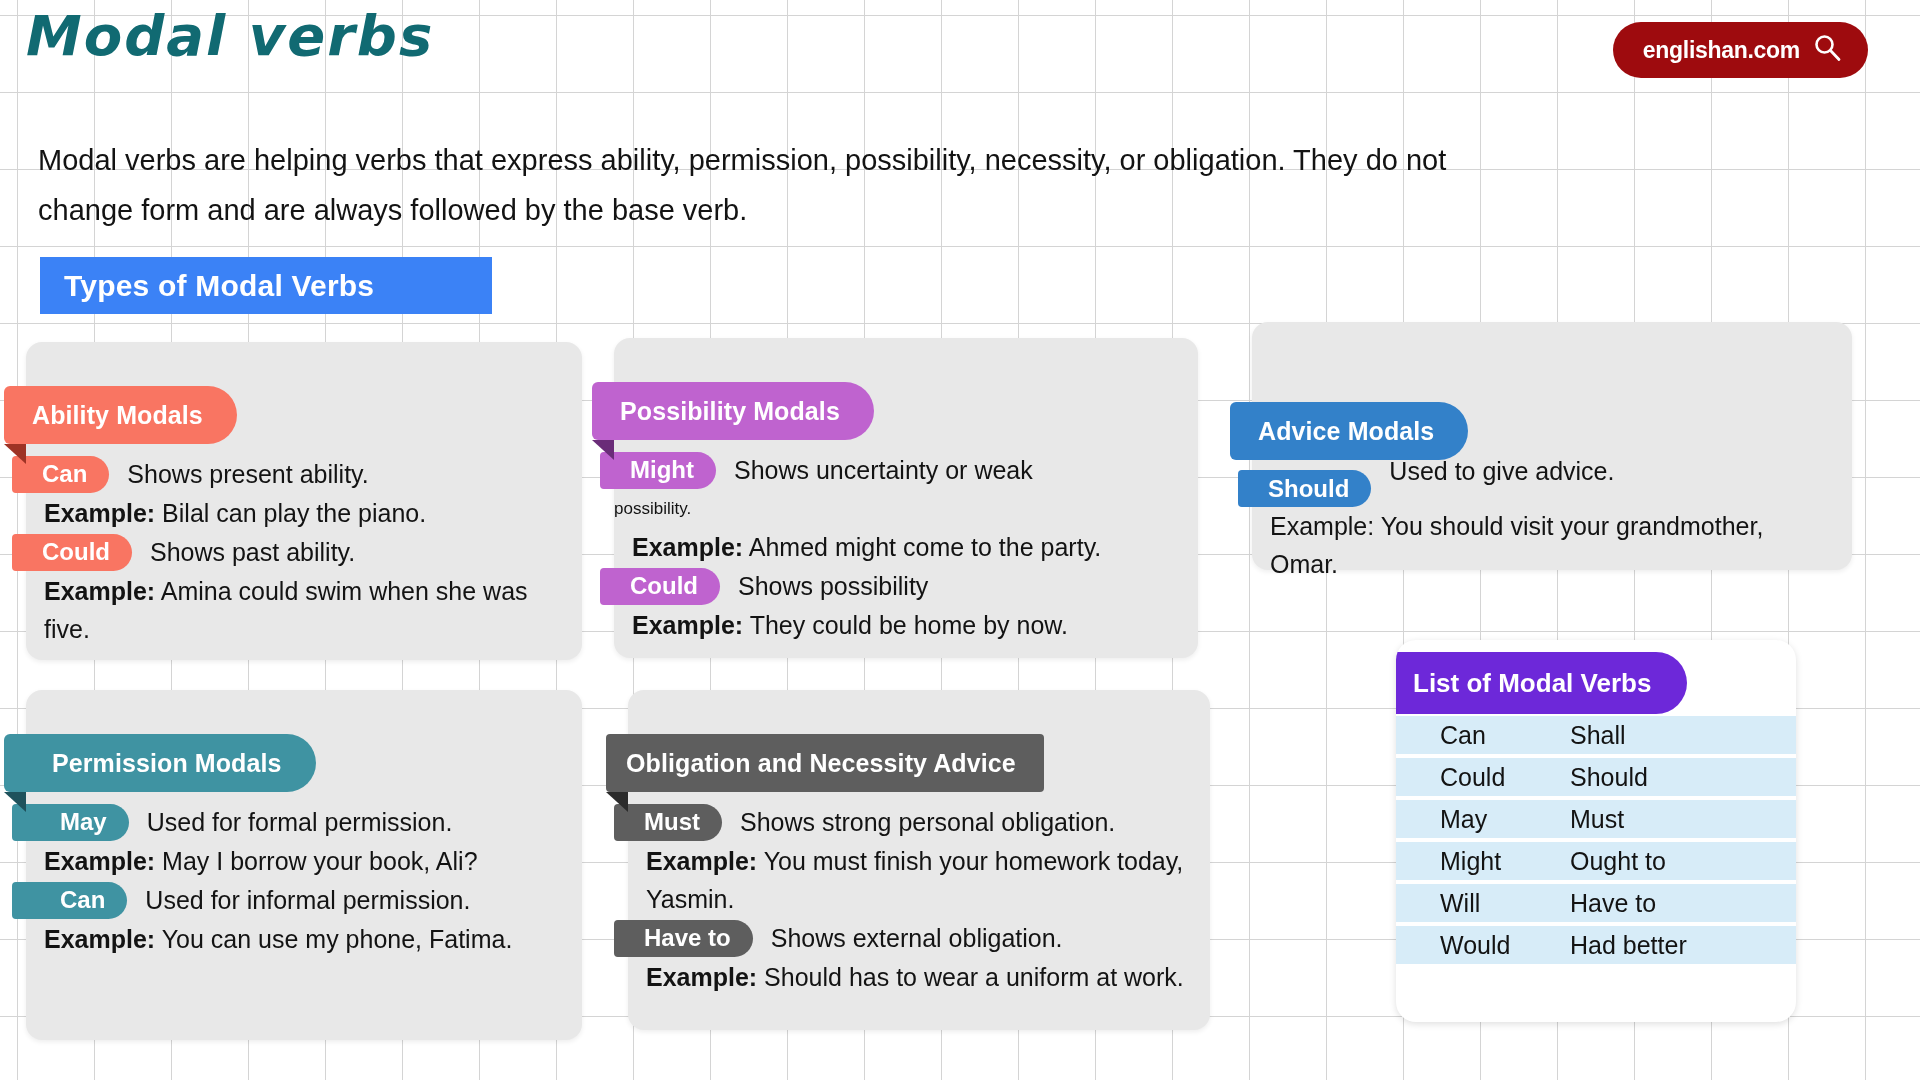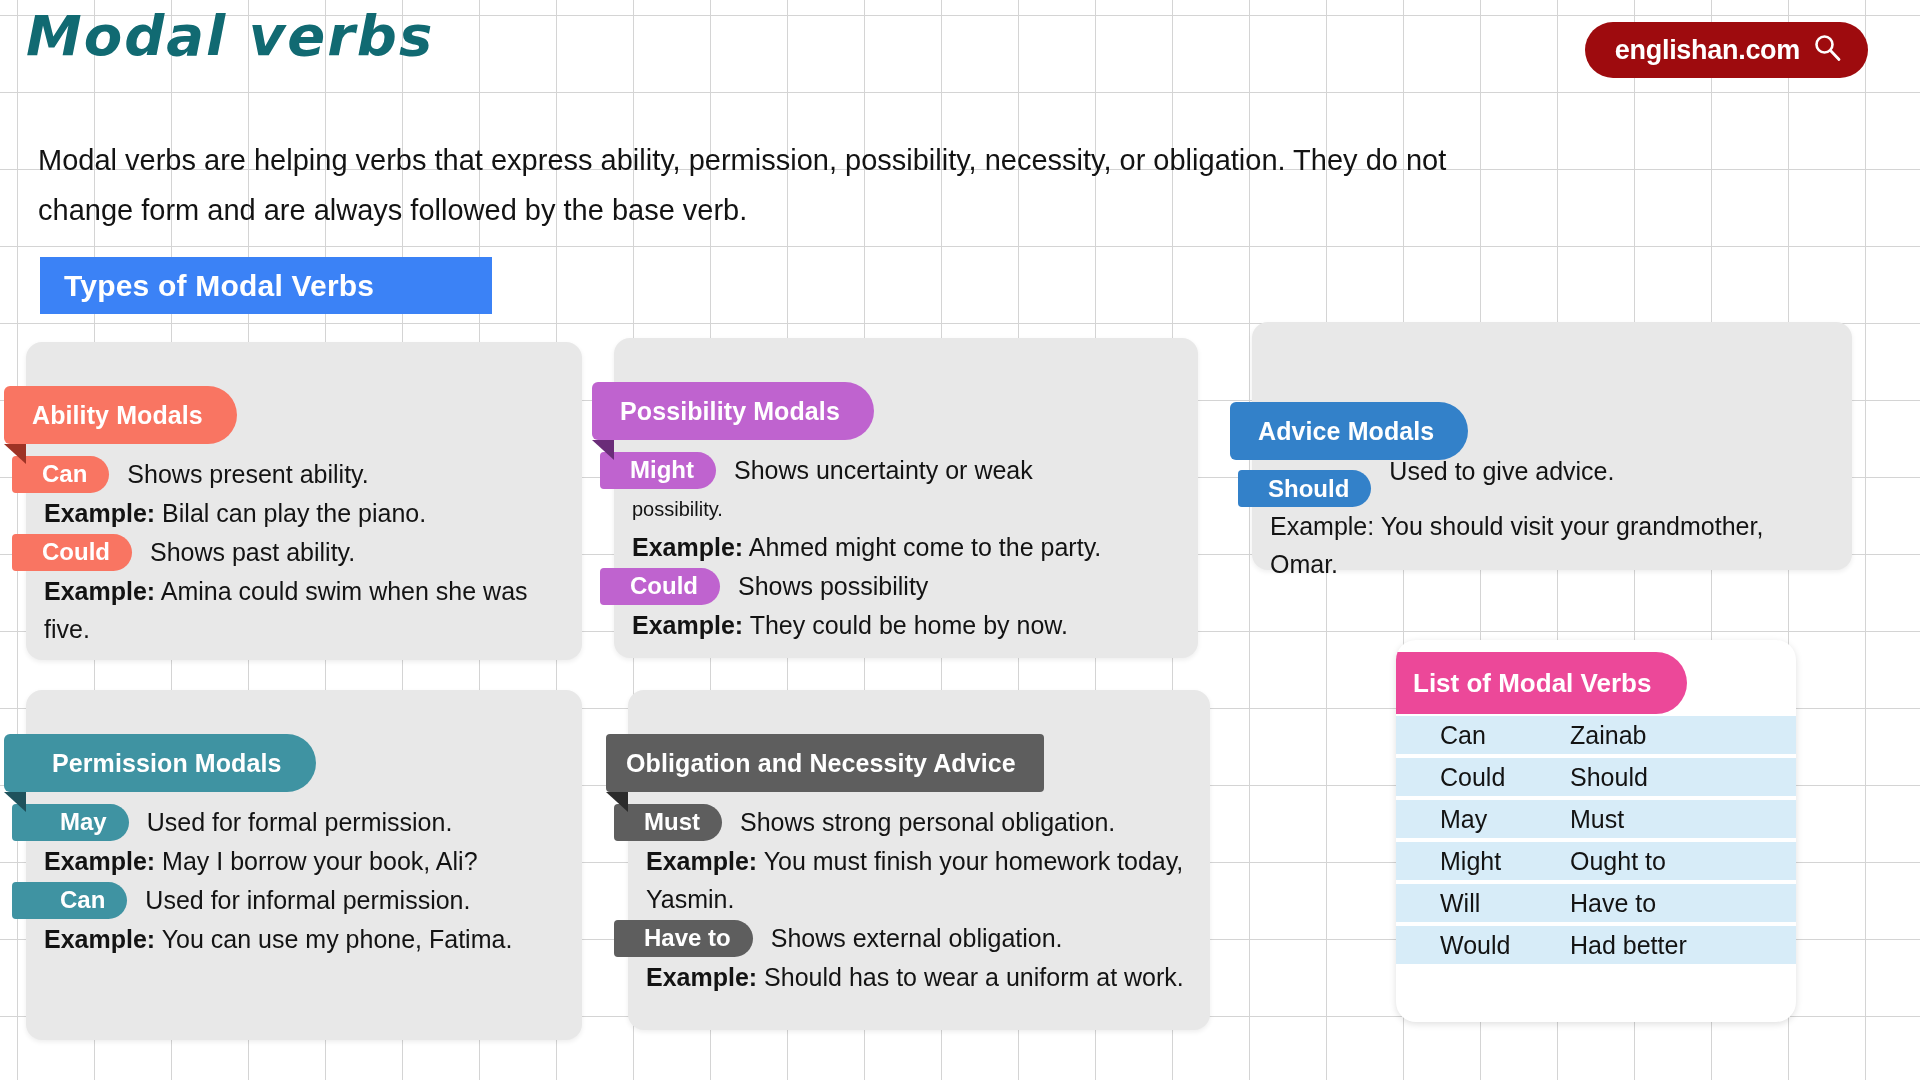--- a/index.html
+++ b/index.html
@@ -55,21 +55,21 @@
     height: 56px;
     padding: 0 26px 0 30px;
     border-radius: 28px;
     background: #9e0b0e;
     display: flex;
     align-items: center;
     gap: 12px;
   }
   #logo .logo-text {
     color: #ffffff;
-    font-size: 27px;
+    font-size: 23px;
     font-weight: 700;
     letter-spacing: -0.3px;
     white-space: nowrap;
   }
   #logo .search-glyph { display: block; }
 
   
   #types-banner {
     position: absolute;
     left: 40px;
@@ -167,24 +167,23 @@
     font-weight: 700;
     white-space: nowrap;
   }
   .tag-desc {
     font-size: 25px;
     color: #131313;
     padding-left: 18px;
     line-height: 36px;
   }
   .wrap-line {
-    font-size: 20px;
+    font-size: 17px;
     color: #131313;
     line-height: 38px;
-    padding-left: 18px;
   }
   .example-line {
     font-size: 25px;
     color: #131313;
     line-height: 38px;
     padding-left: 18px;
   }
   .example-line .ex-label { font-weight: 700; }
   .example-line.plain .ex-label { font-weight: 400; }
 
@@ -221,21 +220,21 @@
   }
   #card-list .list-header {
     position: absolute;
     top: 12px;
     left: -13px;
     height: 62px;
     display: flex;
     align-items: center;
     padding: 0 36px 0 30px;
     border-radius: 5px 31px 31px 5px;
-    background: #ec4899;
+    background: #6d28d9;
     z-index: 3;
   }
   #card-list .list-header-text {
     color: #ffffff;
     font-size: 26px;
     font-weight: 700;
     white-space: nowrap;
   }
   #card-list .list-rows {
     position: absolute;
@@ -378,21 +377,21 @@
 </div>
 
 <div id="card-list">
 
   <div class="list-header">
     <span class="list-header-text">List of Modal Verbs</span>
   </div>
   <div class="list-rows">
     <div class="list-row">
       <span class="cell cell-left">Can</span>
-      <span class="cell cell-right">Zainab</span>
+      <span class="cell cell-right">Shall</span>
     </div>
     <div class="list-row">
       <span class="cell cell-left">Could</span>
       <span class="cell cell-right">Should</span>
     </div>
     <div class="list-row">
       <span class="cell cell-left">May</span>
       <span class="cell cell-right">Must</span>
     </div>
     <div class="list-row">

